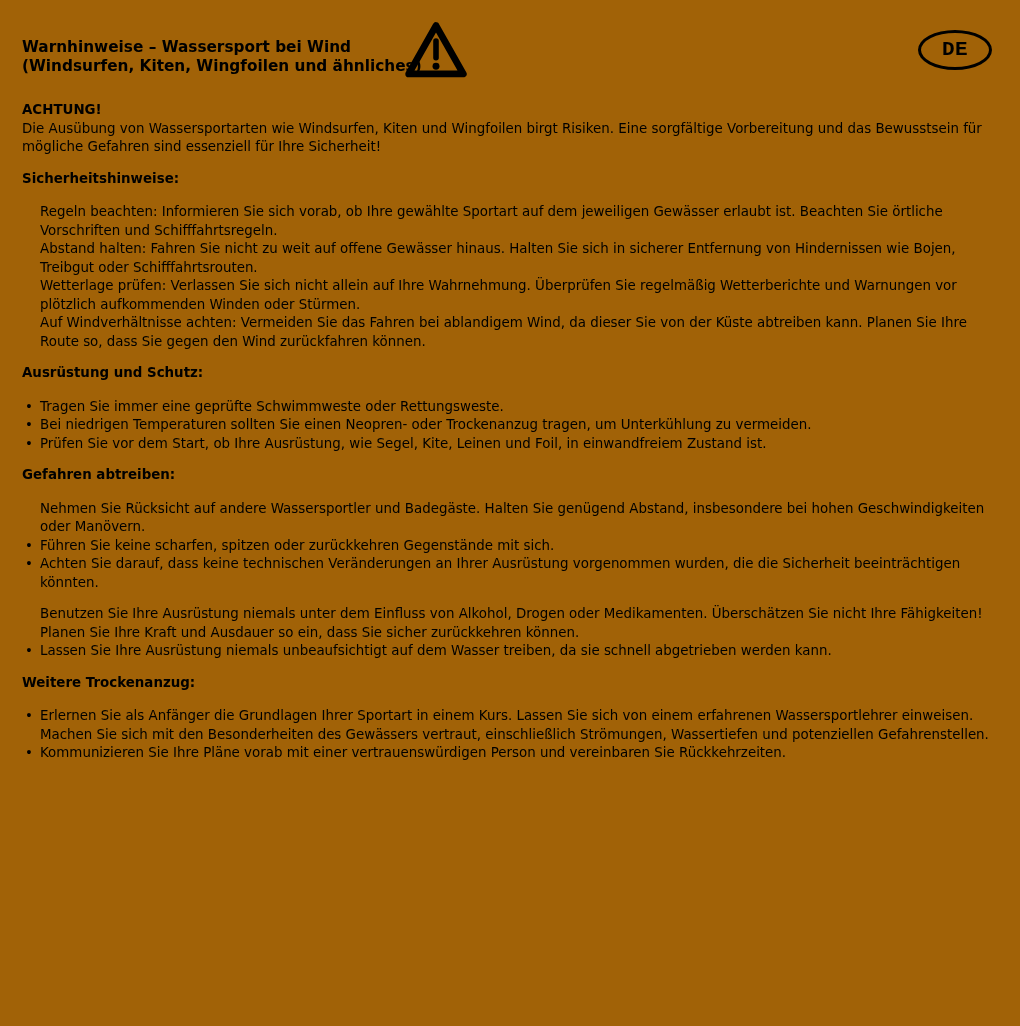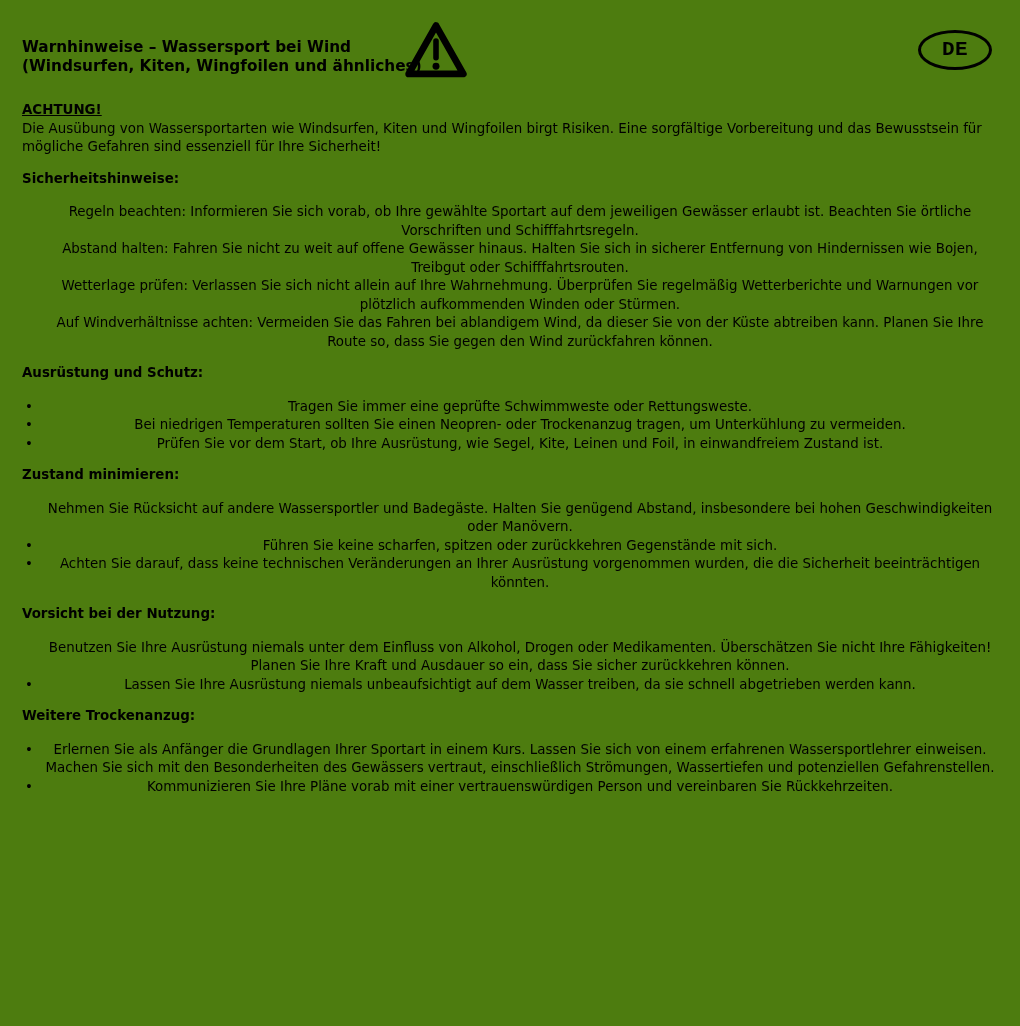--- a/index.html
+++ b/index.html
@@ -1,21 +1,21 @@
 <!DOCTYPE html>
 <html><head>
 <meta charset="utf-8">
 <style>
   * { margin: 0; padding: 0; box-sizing: border-box; }
   html, body { background: #ffffff; }
   .page {
     position: relative;
     width: 1020px;
     height: 1026px;
-    background: #4d7c0f;
+    background: #a16207;
     color: #000000;
     font-family: "DejaVu Sans", "Liberation Sans", sans-serif;
     font-size: 13.4px;
     line-height: 18.5px;
     overflow: hidden;
   }
   .content {
     position: absolute;
     left: 22px;
     top: 38px;
@@ -43,23 +43,23 @@
     justify-content: center;
     font-weight: bold;
     font-size: 21px;
     letter-spacing: 0.5px;
     font-family: Liberation Mono, monospace;
   }
   .section { margin-top: 13px; }
   .section.first { margin-top: 17px; }
   .heading { font-weight: bold; }
   .heading.spaced { margin-bottom: 15px; }
-  .heading.tight { margin-bottom: 0; text-decoration: underline; }
+  .heading.tight { margin-bottom: 0; }
   .para { }
-  .item { position: relative; padding-left: 18px; text-align: center; }
+  .item { position: relative; padding-left: 18px; }
   .item .marker {
     position: absolute;
     left: 3px;
     top: 0;
   }
 </style>
 </head>
 <body>
 
 <div class="page">
@@ -94,27 +94,26 @@
           <div class="item"><span>Wetterlage prüfen: Verlassen Sie sich nicht allein auf Ihre Wahrnehmung. Überprüfen Sie regelmäßig Wetterberichte und Warnungen vor plötzlich aufkommenden Winden oder Stürmen.</span></div>
           <div class="item"><span>Auf Windverhältnisse achten: Vermeiden Sie das Fahren bei ablandigem Wind, da dieser Sie von der Küste abtreiben kann. Planen Sie Ihre Route so, dass Sie gegen den Wind zurückfahren können.</span></div>
         </div>
         <div class="section">
           <div class="heading spaced">Ausrüstung und Schutz:</div>
           <div class="item bullet"><span class="marker">•</span><span>Tragen Sie immer eine geprüfte Schwimmweste oder Rettungsweste.</span></div>
           <div class="item bullet"><span class="marker">•</span><span>Bei niedrigen Temperaturen sollten Sie einen Neopren- oder Trockenanzug tragen, um Unterkühlung zu vermeiden.</span></div>
           <div class="item bullet"><span class="marker">•</span><span>Prüfen Sie vor dem Start, ob Ihre Ausrüstung, wie Segel, Kite, Leinen und Foil, in einwandfreiem Zustand ist.</span></div>
         </div>
         <div class="section">
-          <div class="heading spaced">Zustand minimieren:</div>
+          <div class="heading spaced">Gefahren abtreiben:</div>
           <div class="item"><span>Nehmen Sie Rücksicht auf andere Wassersportler und Badegäste. Halten Sie genügend Abstand, insbesondere bei hohen Geschwindigkeiten oder Manövern.</span></div>
           <div class="item bullet"><span class="marker">•</span><span>Führen Sie keine scharfen, spitzen oder zurückkehren Gegenstände mit sich.</span></div>
           <div class="item bullet"><span class="marker">•</span><span>Achten Sie darauf, dass keine technischen Veränderungen an Ihrer Ausrüstung vorgenommen wurden, die die Sicherheit beeinträchtigen könnten.</span></div>
         </div>
         <div class="section">
-          <div class="heading spaced">Vorsicht bei der Nutzung:</div>
           <div class="item"><span>Benutzen Sie Ihre Ausrüstung niemals unter dem Einfluss von Alkohol, Drogen oder Medikamenten. Überschätzen Sie nicht Ihre Fähigkeiten! Planen Sie Ihre Kraft und Ausdauer so ein, dass Sie sicher zurückkehren können.</span></div>
           <div class="item bullet"><span class="marker">•</span><span>Lassen Sie Ihre Ausrüstung niemals unbeaufsichtigt auf dem Wasser treiben, da sie schnell abgetrieben werden kann.</span></div>
         </div>
         <div class="section">
           <div class="heading spaced">Weitere Trockenanzug:</div>
           <div class="item bullet"><span class="marker">•</span><span>Erlernen Sie als Anfänger die Grundlagen Ihrer Sportart in einem Kurs. Lassen Sie sich von einem erfahrenen Wassersportlehrer einweisen.</span></div>
           <div class="item"><span>Machen Sie sich mit den Besonderheiten des Gewässers vertraut, einschließlich Strömungen, Wassertiefen und potenziellen Gefahrenstellen.</span></div>
           <div class="item bullet"><span class="marker">•</span><span>Kommunizieren Sie Ihre Pläne vorab mit einer vertrauenswürdigen Person und vereinbaren Sie Rückkehrzeiten.</span></div>
         </div>
       </div>

